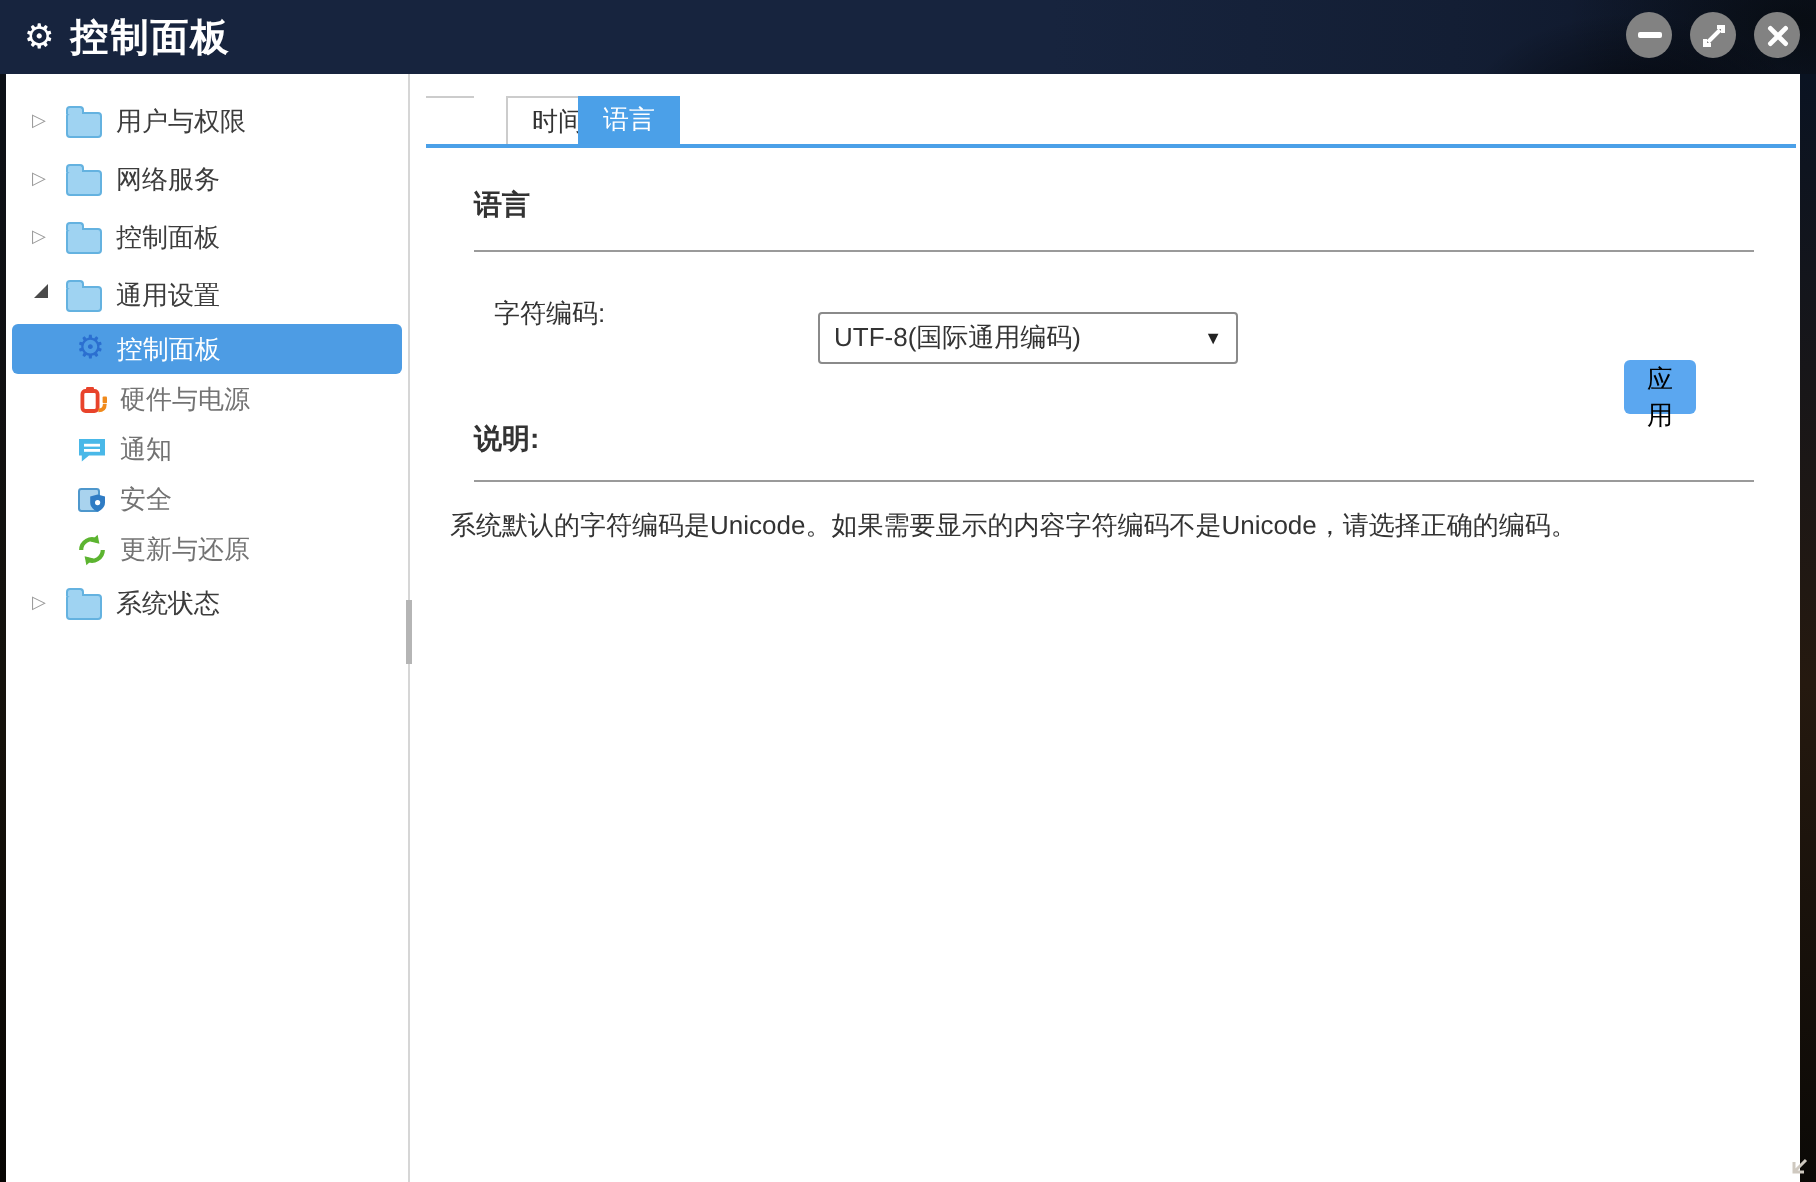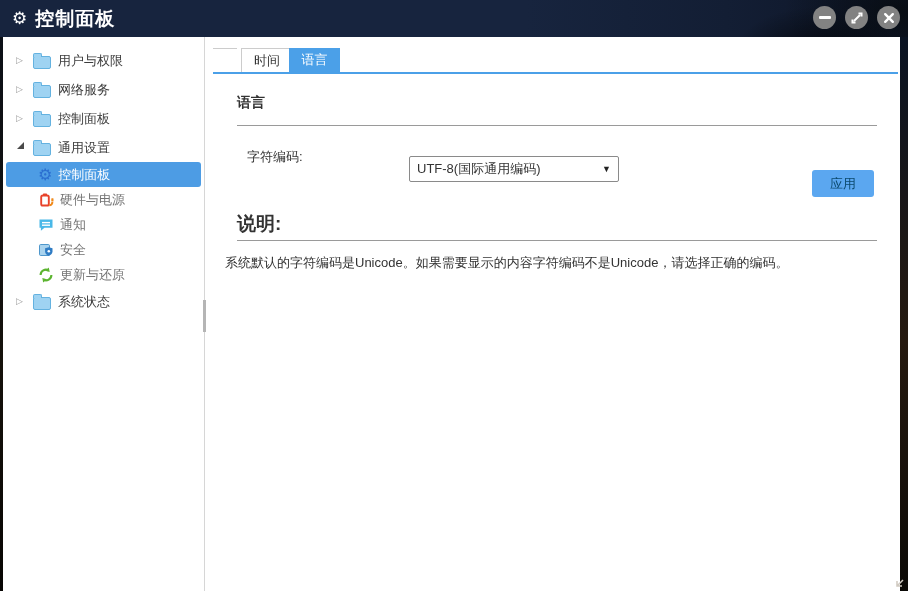--- a/index.html
+++ b/index.html
@@ -36,32 +36,32 @@
   .c-item{display:flex;align-items:center;height:25px;margin:0 3px;padding-left:32px;gap:6px;font-size:13px;color:#737373;border-radius:3px;cursor:pointer;}
   .c-item.selected{background:#4d9ce4;color:#fff;}
   .c-item .svgicon{flex:none;display:flex;}
   .gear-blue{color:#2b6fd0;font-size:16px;line-height:1;flex:none;}
   .scroll-thumb{position:absolute;left:200px;top:263px;width:3px;height:32px;background:#b5b5b5;}
 
   
   .content{flex:1;position:relative;font-size:13px;color:#333;}
   .tab-gray-seg{position:absolute;left:8px;top:11px;width:24px;height:1px;background:#ccc;}
   .tab{position:absolute;top:11px;height:24px;line-height:24px;text-align:center;font-size:13px;box-sizing:border-box;cursor:pointer;}
-  .tab-time{left:36px;width:52px;background:#fff;border:1px solid #ccc;border-bottom:none;color:#333;}
+  .tab-time{left:48px;width:52px;background:#fff;border:1px solid #ccc;border-bottom:none;color:#333;}
   .tab-language{left:84px;width:51px;background:#4ba0e8;color:#fff;}
   .tab-underline{position:absolute;left:8px;right:2px;top:35px;height:2px;background:#4ba0e8;}
   .section-title{position:absolute;left:32px;top:57px;font-size:14px;font-weight:bold;color:#333;}
   .hr{position:absolute;left:32px;right:23px;height:1px;background:#9a9a9a;}
   .hr1{top:88px;}
   .hr2{top:203px;}
   .field-label{position:absolute;left:42px;top:111px;}
   .select{position:absolute;left:204px;top:119px;width:210px;height:26px;box-sizing:border-box;border:1px solid #8a8a8a;border-radius:2px;background:#fff;display:flex;align-items:center;justify-content:space-between;padding:0 7px;cursor:pointer;}
   .select-arrow{font-size:9px;color:#222;margin-left:6px;}
-  .apply{position:absolute;left:607px;top:133px;width:62px;height:27px;background:#5ba7f0;border:none;border-radius:3px;color:#0c4a6e;font-size:13px;cursor:pointer;font-family:inherit;}
-  .note-title{position:absolute;left:32px;top:174px;font-size:19px;font-weight:bold;color:#333;}
+  .apply{position:absolute;left:607px;top:143px;width:36px;height:27px;background:#5ba7f0;border:none;border-radius:3px;color:#000000;font-size:13px;cursor:pointer;font-family:inherit;}
+  .note-title{position:absolute;left:32px;top:174px;font-size:14px;font-weight:bold;color:#333;}
   .note-text{position:absolute;left:20px;top:216px;right:20px;line-height:1.5;color:#333;}
 
   .resize-handle{position:absolute;right:1px;bottom:1px;}
 </style>
 </head>
 <body>
 
 <div class="screen">
 
   <div class="titlebar">

